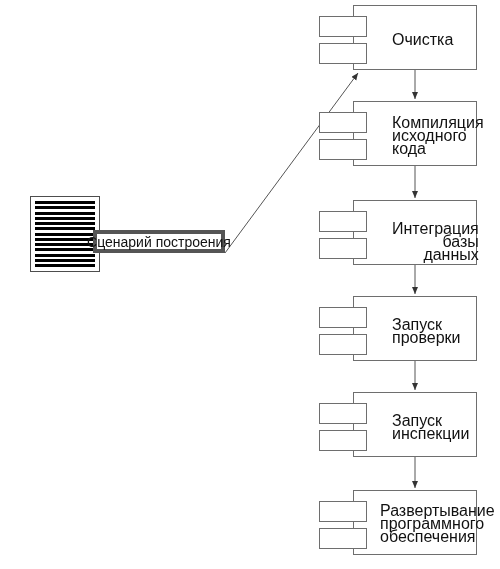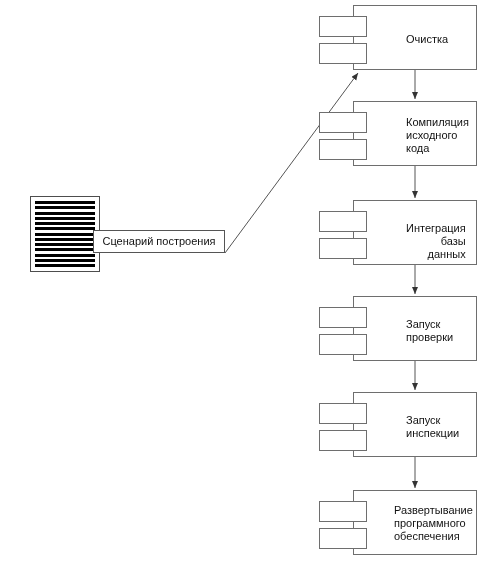--- a/index.html
+++ b/index.html
@@ -47,22 +47,22 @@
   .script-lines .bar {
     height: 3px;
     background: #000000;
   }
 
   
   .label-box {
     position: absolute;
     box-sizing: border-box;
     background: #ffffff;
-    border: 1px solid #f9a8d4;
-    font-size: 11px;
+    border: 4px solid #f9a8d4;
+    font-size: 14px;
     color: #111111;
     line-height: 1;
     display: flex;
     align-items: center;
     justify-content: center;
     white-space: nowrap;
     padding: 0 4px;
   }
 
   
@@ -70,26 +70,25 @@
     position: absolute;
   }
   .node-body {
     position: absolute;
     box-sizing: border-box;
     background: #ffffff;
     border: 1px solid #6e6e6e;
   }
   .node-label {
     position: absolute;
-    font-size: 11px;
+    font-size: 16px;
     color: #111111;
     line-height: 13px;
     text-align: left;
     white-space: pre-line;
-    margin-left: 14px;
   }
   .node-tab {
     position: absolute;
     box-sizing: border-box;
     background: #ffffff;
     border: 1px solid #6e6e6e;
   }
 </style>
 </head>
 <body>

